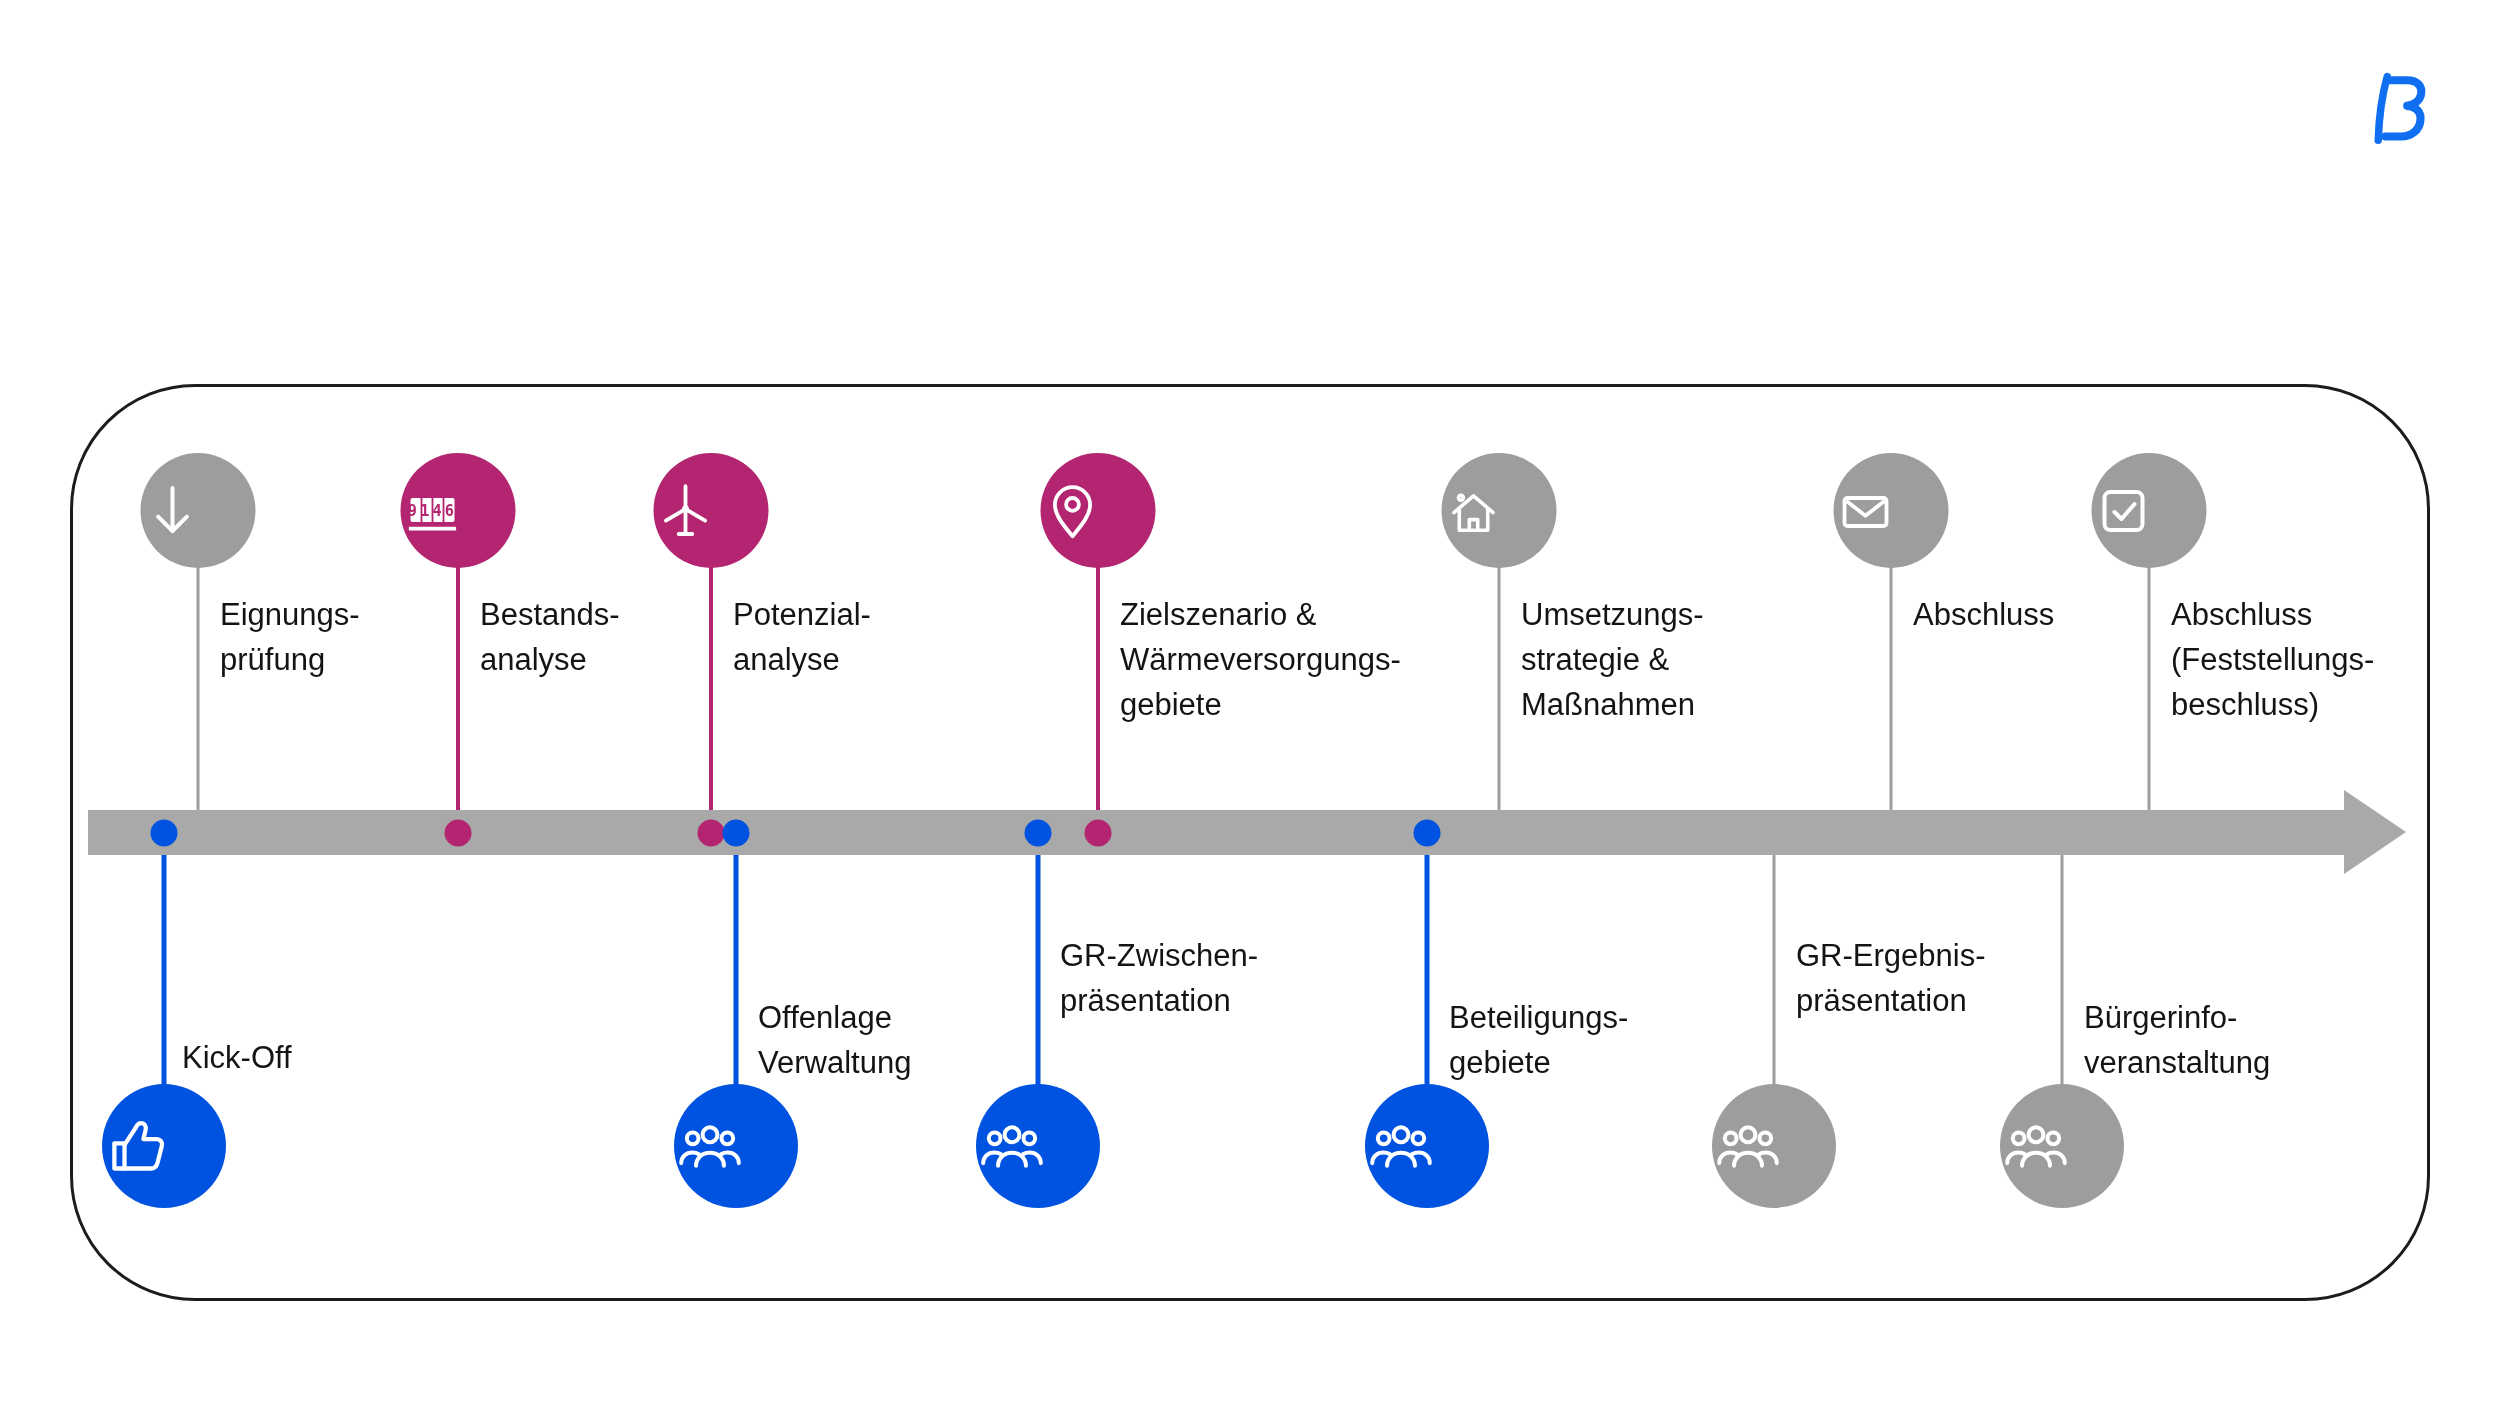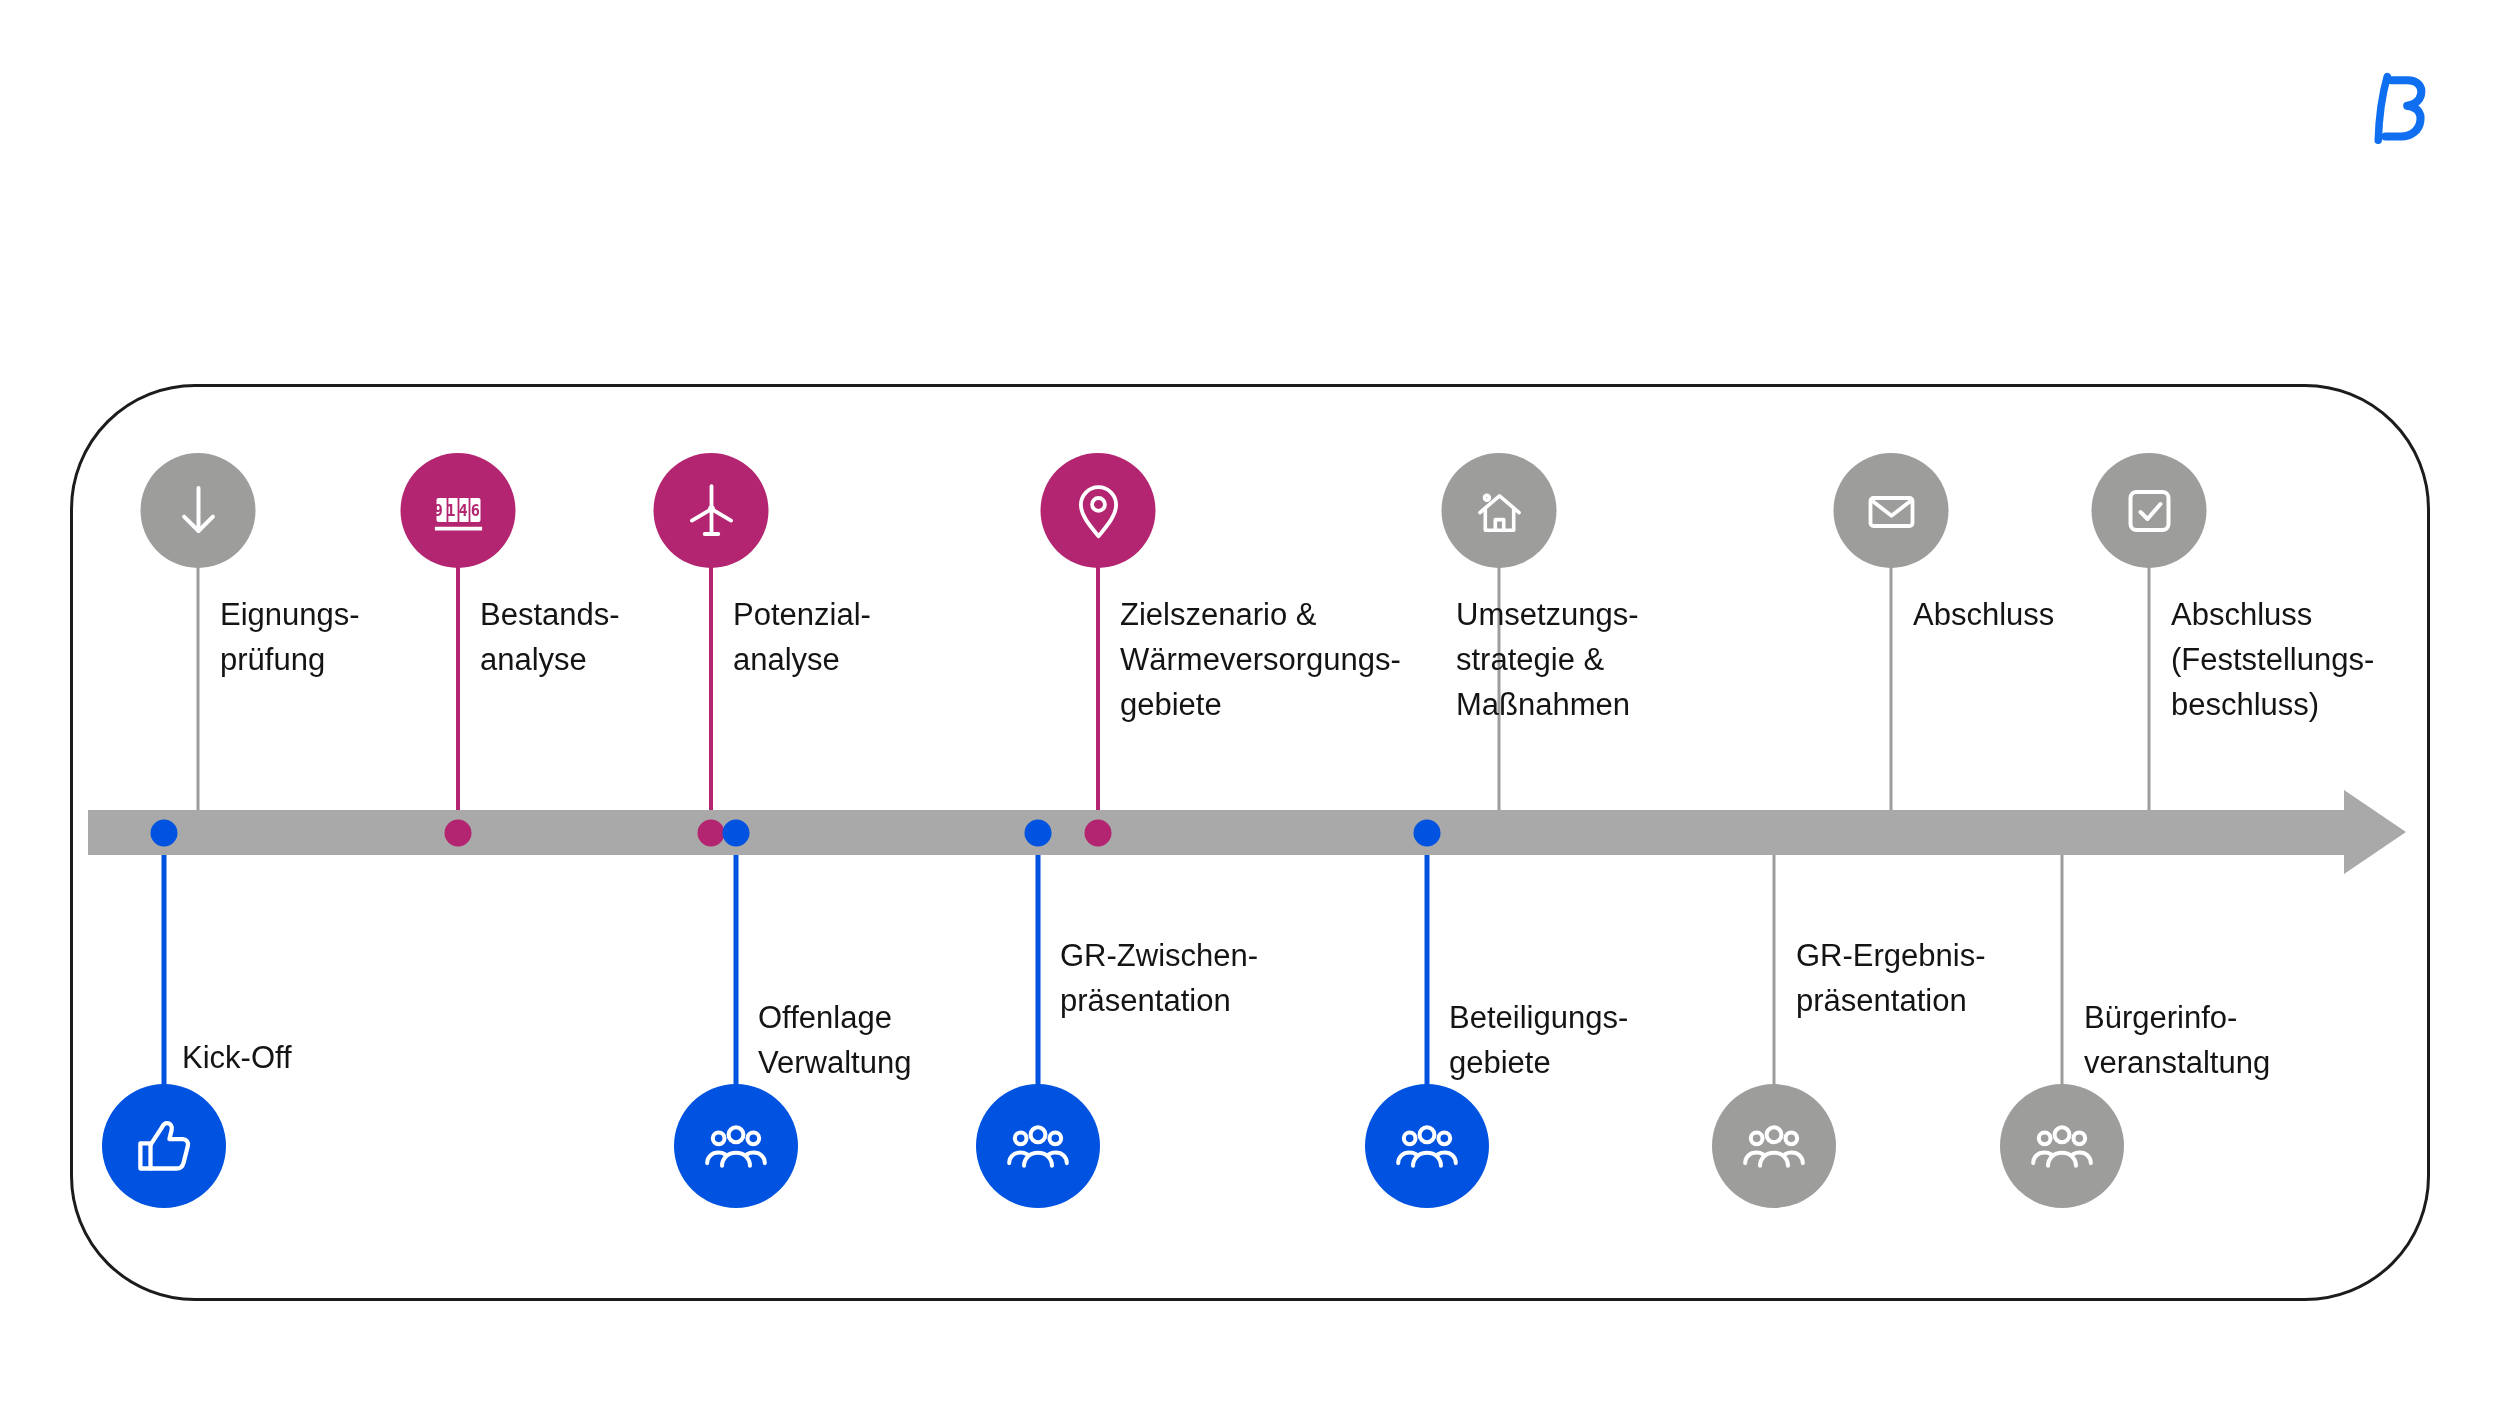--- a/index.html
+++ b/index.html
@@ -8,21 +8,21 @@
 
   .eyebrow{position:absolute;left:215px;top:180px;font-size:33px;color:#ad2573}
   .title{position:absolute;left:212px;top:244px;font-size:58px;font-weight:bold;color:#0f6ff0;letter-spacing:-0.5px}
   .logo{position:absolute;left:2366px;top:68px;width:70px;height:82px}
 
   .frame{position:absolute;left:70px;top:384px;width:2360px;height:917px;border:3px solid #1c1c1c;border-radius:125px;background:transparent}
 
   .tl-bar{position:absolute;left:88px;top:810px;width:2258px;height:45px;background:#a9a9a9}
   .tl-head{position:absolute;left:2344px;top:790px;width:0;height:0;border-top:42px solid transparent;border-bottom:42px solid transparent;border-left:62px solid #a9a9a9}
 
-  .circle{position:absolute;border-radius:50%;display:flex;align-items:center;justify-content:center;transform:translateX(-50%)}
+  .circle{position:absolute;border-radius:50%;display:flex;align-items:center;transform:translateX(-50%)}
   .top-circle{top:453px;width:115px;height:115px}
   .bot-circle{top:1084px;width:124px;height:124px}
   .bg-gray{background:#9d9d9c}
   .bg-magenta{background:#b32570}
   .bg-blue{background:#0052e0}
 
   .conn{position:absolute;transform:translateX(-50%)}
   .top-conn{top:566px;height:244px}
   .bot-conn{top:855px;height:230px}
   .line-gray{width:3px;background:#9d9d9c}
@@ -120,21 +120,21 @@
   <div>
     <div class="conn top-conn line-gray" style="left:1499px"></div>
     <div class="circle top-circle bg-gray" style="left:1499px">
       <svg viewBox="0 0 32 32" fill="none" stroke="#fff" stroke-width="1.8" stroke-linecap="round" stroke-linejoin="round">
         <path d="M6.2 16.8 L16 8.4 L25.8 16.8"></path>
         <path d="M8.9 14.7 V25.6 H23.1 V14.7"></path>
         <path d="M13.9 25.6 V20.3 H18.1 V25.6"></path>
         <circle cx="9.7" cy="9.4" r="1.2"></circle>
       </svg>
     </div>
-    <div class="label label-top" style="left:1456px">Umsetzungs-
+    <div class="label label-top" style="left:1521px">Umsetzungs-
 strategie &amp;
 Maßnahmen</div>
   </div>
 
   <div>
     <div class="conn top-conn line-gray" style="left:1891px"></div>
     <div class="circle top-circle bg-gray" style="left:1891px">
       <svg viewBox="0 0 32 32" fill="none" stroke="#fff" stroke-width="1.9" stroke-linejoin="round">
         <rect x="5.5" y="9.5" width="21" height="14" rx="1.5"></rect>
         <path d="M6.5 11 L16 18.4 L25.5 11"></path>

